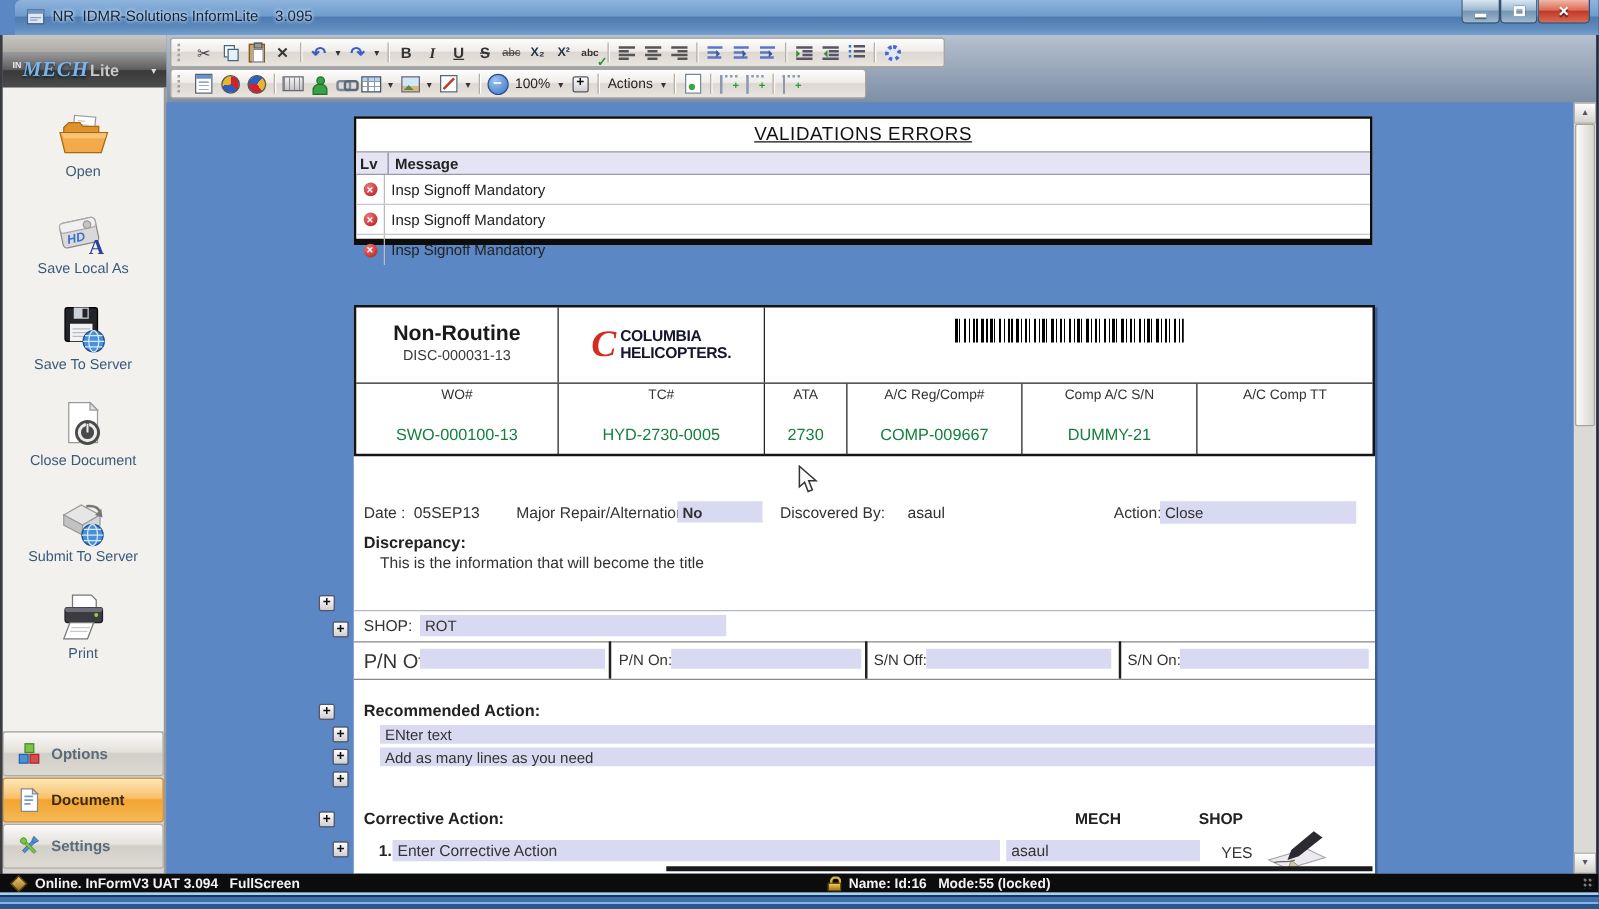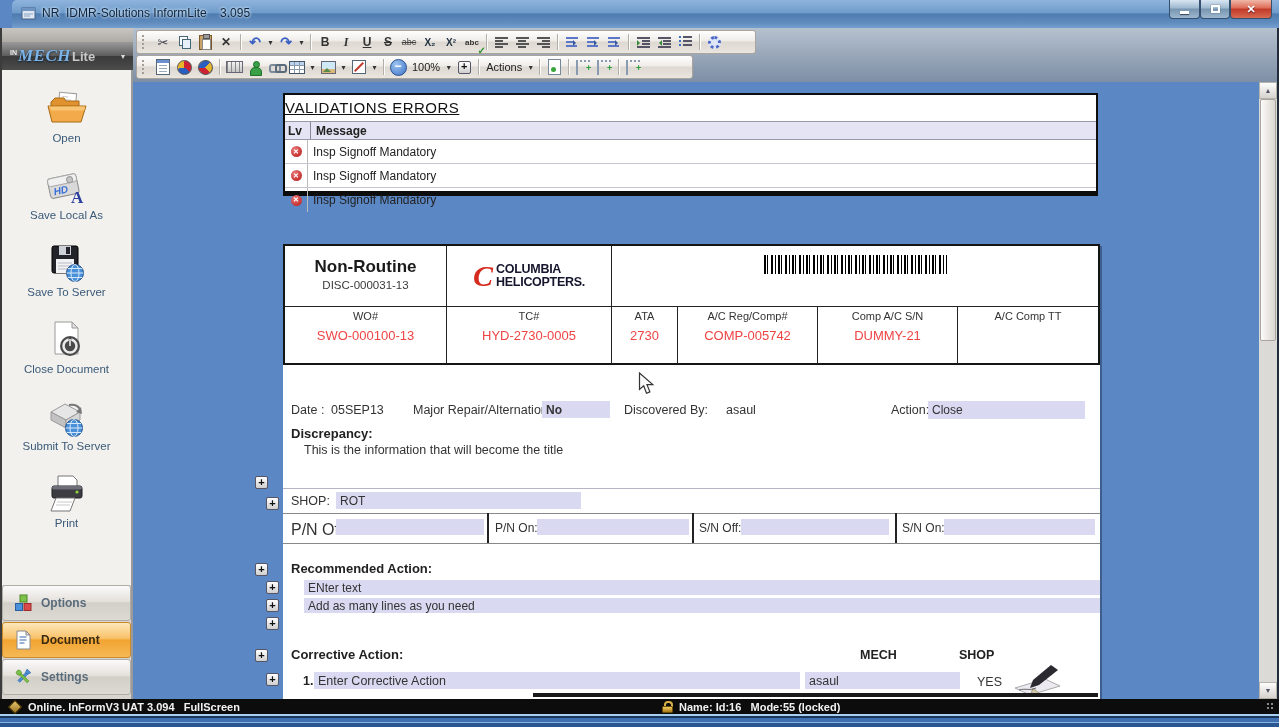--- a/index.html
+++ b/index.html
@@ -145,21 +145,21 @@
   .lbl{position:absolute;font-size:12.5px;color:#333;white-space:pre;}
   .bold{font-weight:bold;color:#222;}
   .hline{position:absolute;left:0;right:0;height:1px;background:#aaa;}
   .vline{position:absolute;width:2px;background:#222;}
   .plus{position:absolute;width:13px;height:13px;border:1px solid #556;border-radius:2px;box-sizing:border-box;
      background:linear-gradient(#ffffff,#cfcfcf);font-size:11px;font-weight:bold;color:#111;
      display:flex;align-items:center;justify-content:center;line-height:1;}
   .plus::before{content:"+";margin-top:-1px;}
   
   .vpage{left:150px;top:11px;width:815px;height:103px;border:2px solid #0d0d0d;border-bottom-width:5px;box-sizing:border-box;}
-  .vtitle{height:26px;line-height:25px;text-align:left;font-size:15px;color:#111;text-decoration:underline;letter-spacing:0.5px;}
+  .vtitle{height:26px;line-height:25px;text-align:center;font-size:15px;color:#111;text-decoration:underline;letter-spacing:0.5px;}
   .vhead{height:19px;background:#e4e4f4;border-top:1px solid #99a;border-bottom:1px solid #99a;
      display:flex;align-items:center;font-size:12px;font-weight:bold;color:#222;box-sizing:border-box;}
   .vlv{width:22px;padding-left:3px;border-right:1px solid #889;align-self:stretch;display:flex;align-items:center;}
   .vmsg{padding-left:5px;}
   .vrow{height:24px;display:flex;align-items:center;border-bottom:1px solid #c5c5d5;font-size:12px;color:#222;box-sizing:border-box;}
   .vrow .vlv2{width:22px;align-self:stretch;border-right:1px solid #bbb;display:flex;align-items:center;justify-content:center;}
   .err{width:11px;height:11px;border-radius:50%;background:radial-gradient(circle at 35% 30%,#e87a7a,#b81414);
      color:#fff;font-size:7px;font-weight:bold;display:flex;align-items:center;justify-content:center;}
   .err::before{content:"✕";}
   .vrow .vtext{padding-left:5px;}
@@ -175,21 +175,21 @@
   .docnum{font-size:11.5px;color:#3a3a3a;margin-top:2px;}
   .logoC{color:#d52b1e;font-size:30px;font-weight:bold;font-style:italic;font-family:"Liberation Serif",serif;line-height:1;}
   .chl{display:flex;flex-direction:column;line-height:1.05;}
   .chl span{font-size:12.5px;font-weight:bold;color:#15152e;letter-spacing:-0.3px;}
   .barcode{width:183px;height:19px;margin-top:9px;background:
      repeating-linear-gradient(90deg,#000 0 2px,#fff 2px 3px,#000 3px 4px,#fff 4px 7px,#000 7px 9px,#fff 9px 11px,#000 11px 12px,#fff 12px 14px);}
   .hrow2{display:flex;height:57px;}
   .hcell{border-right:1px solid #222;text-align:center;box-sizing:border-box;}
   .hcell:last-child{border-right:none;}
   .hlabel{font-size:11px;color:#333;margin-top:3px;}
-  .hvalue{font-size:13px;color:#ef4444;margin-top:6px;}
+  .hvalue{font-size:13px;color:#15803d;margin-top:18px;}
   
   .big{font-size:13px;}
   .scroll{left:1259px;top:82px;width:18px;height:617px;background:#dcdad6;}
   .sb-btn{position:absolute;left:0;width:18px;height:17px;background:linear-gradient(#fdfdfd,#d5d2ce);
      border:1px solid #b5b1ab;box-sizing:border-box;display:flex;align-items:center;justify-content:center;
      font-size:7px;color:#556;}
   .sb-thumb{position:absolute;left:1px;width:16px;background:linear-gradient(90deg,#fbfbfa,#dad6d0);
      border:1px solid #a8a49e;border-radius:2px;box-sizing:border-box;}
   .cursor{position:absolute;z-index:60;}
 </style>
@@ -544,21 +544,21 @@
           <div class="hcell" style="width:165px">
             <div class="hlabel">TC#</div>
             <div class="hvalue">HYD-2730-0005</div>
           </div>
           <div class="hcell" style="width:66px">
             <div class="hlabel">ATA</div>
             <div class="hvalue">2730</div>
           </div>
           <div class="hcell" style="width:140px">
             <div class="hlabel">A/C Reg/Comp#</div>
-            <div class="hvalue">COMP-005742</div>
+            <div class="hvalue">COMP-009667</div>
           </div>
           <div class="hcell" style="width:140px">
             <div class="hlabel">Comp A/C S/N</div>
             <div class="hvalue">DUMMY-21</div>
           </div>
           <div class="hcell" style="flex:1">
             <div class="hlabel">A/C Comp TT</div>
             <div class="hvalue"></div>
           </div>
         </div>

